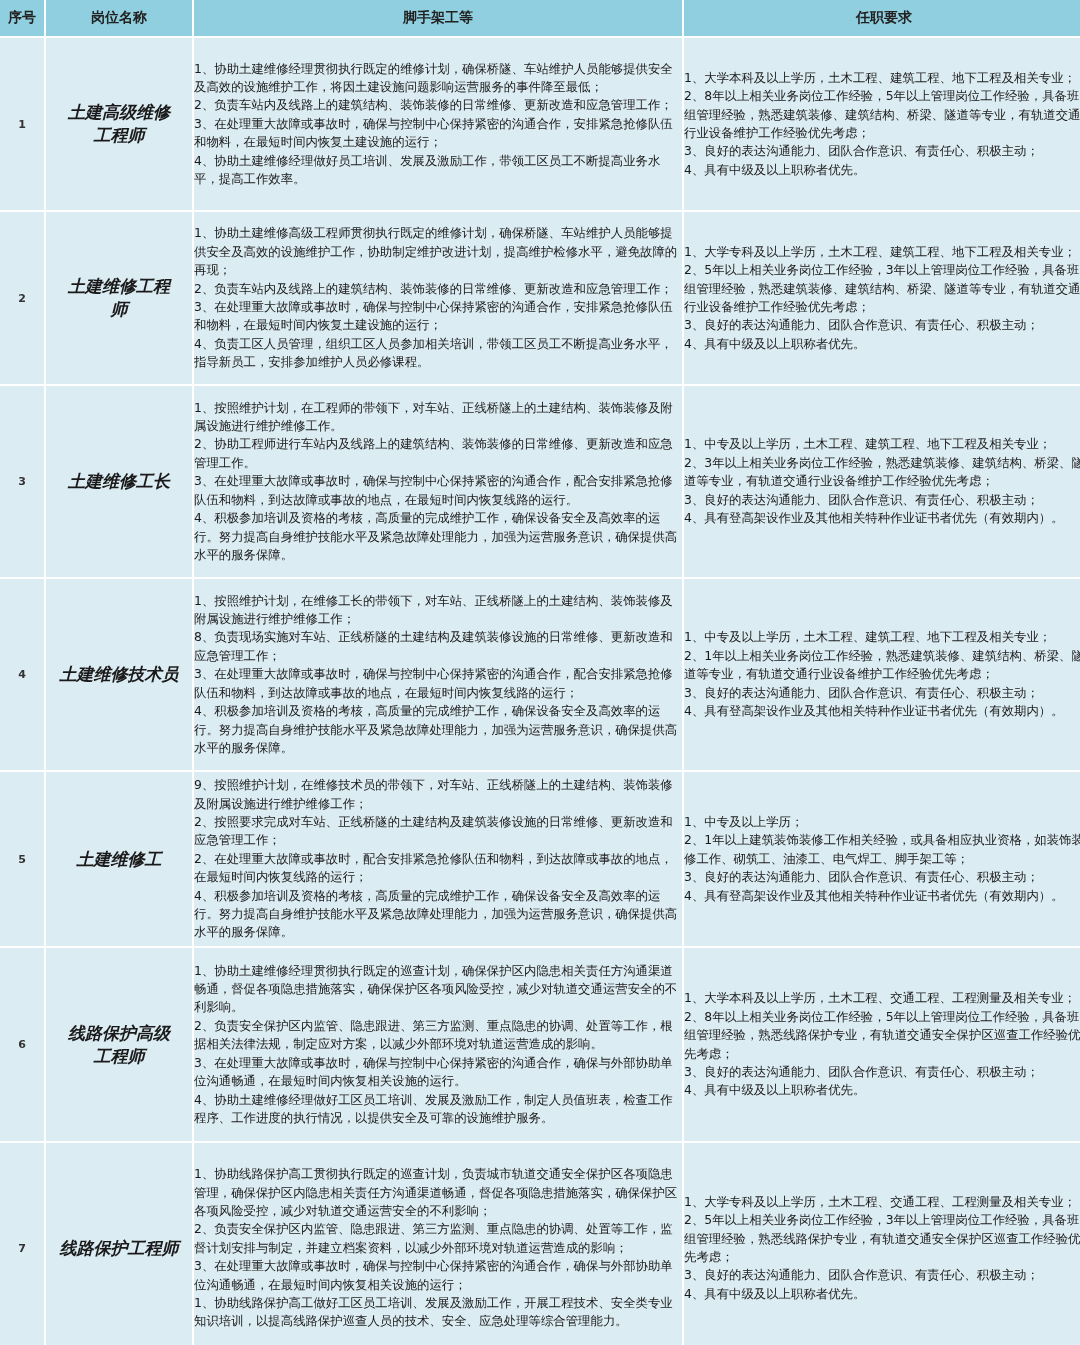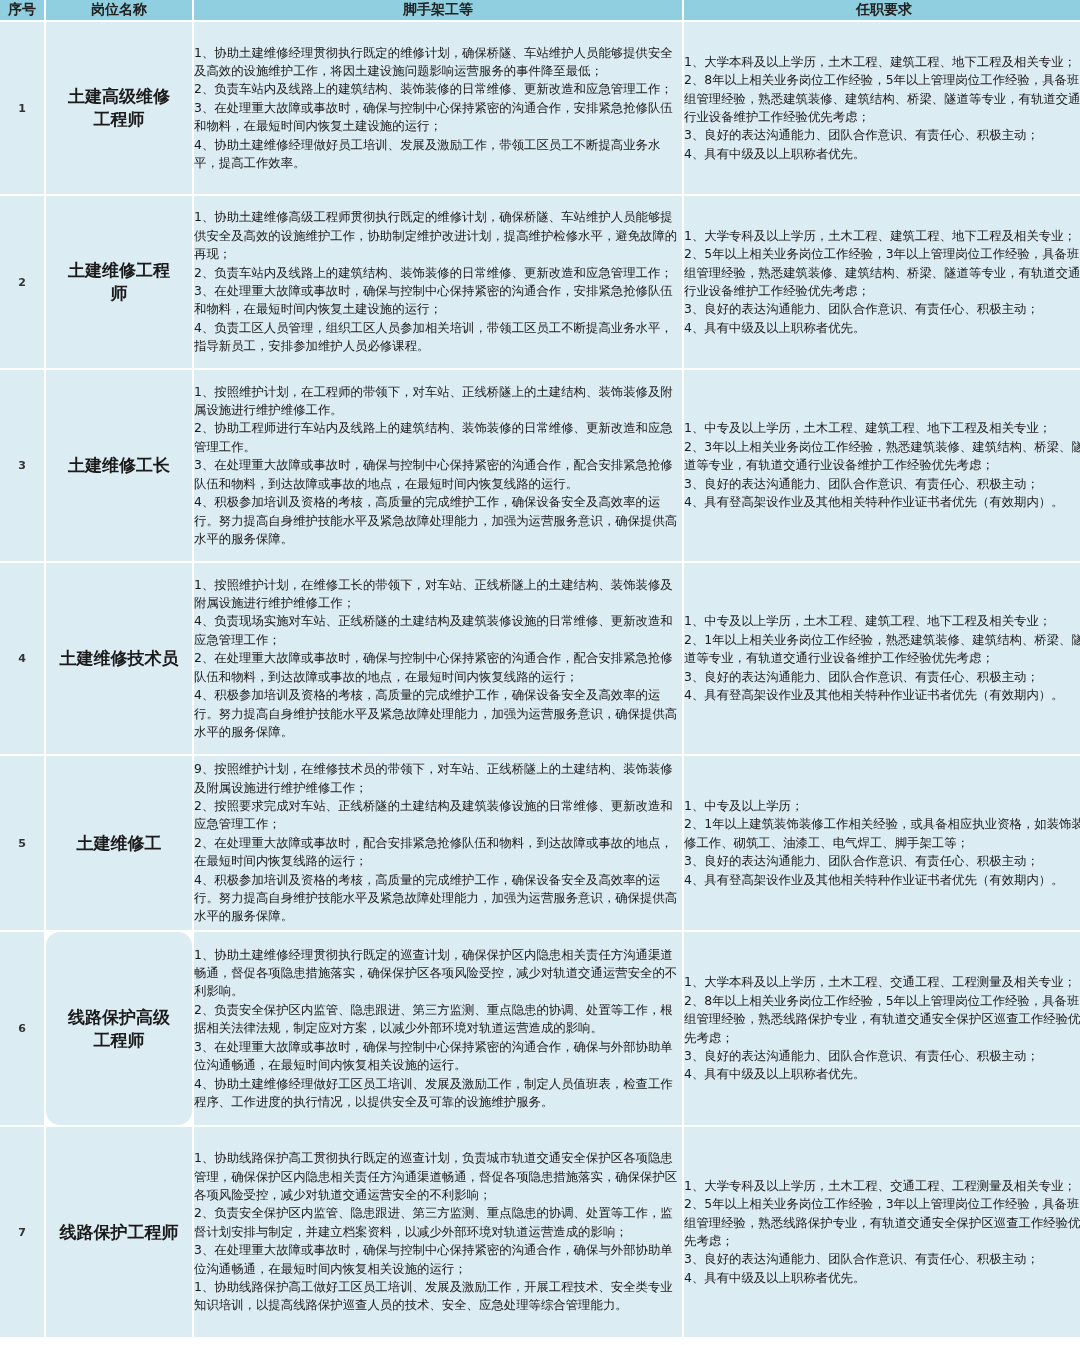--- a/index.html
+++ b/index.html
@@ -1,21 +1,21 @@
 <!DOCTYPE html>
 <html><head>
 <meta charset="utf-8">
 <style>
   html, body { margin: 0; padding: 0; background: #ffffff; }
   body { width: 1080px; height: 1345px; overflow: hidden; font-family: "DejaVu Sans", "Liberation Sans", sans-serif; color: #1f1f1f; }
   table.jobs { border-collapse: separate; border-spacing: 2px; width: 1084px; margin-left: -2px; margin-top: -2px; table-layout: fixed; background: #ffffff; }
-  table.jobs th { background: #8fcfdf; height: 20px; font-size: 14px; font-weight: bold; color: #222; text-align: center; padding: 0; margin-top: 44px; }
+  table.jobs th { background: #8fcfdf; height: 36px; font-size: 14px; font-weight: bold; color: #222; text-align: center; padding: 0; margin-top: 44px; }
   table.jobs td { background: #dcecf3; vertical-align: middle; padding: 0; }
   td.idx { text-align: center; font-size: 11px; font-weight: bold; color: #333; }
-  td.name { text-align: center; font-size: 17px; font-weight: bold; color: #1a1a1a; line-height: 23px; padding: 0 8px; }
+  td.name { text-align: center; font-size: 17px; font-weight: bold; color: #1a1a1a; line-height: 23px; padding: 0 8px; font-style: italic; }
   td.text { vertical-align: top; font-size: 12.4px; line-height: 18.4px; padding: 2px 4px 4px 4px; color: #1a1a1a; }
   .line { display: block; }
   col.c1 { width: 44px; }
   col.c2 { width: 146px; }
   col.c3 { width: 488px; }
   col.c4 { width: 400px; }
 </style>
 </head>
 <body>
 
@@ -81,22 +81,22 @@
           <span class="line">2、3年以上相关业务岗位工作经验，熟悉建筑装修、建筑结构、桥梁、隧道等专业，有轨道交通行业设备维护工作经验优先考虑；</span>
           <span class="line">3、良好的表达沟通能力、团队合作意识、有责任心、积极主动；</span>
           <span class="line">4、具有登高架设作业及其他相关特种作业证书者优先（有效期内）。</span>
         </td>
   </tr>
       <tr style="height: 191px;">
     <td class="idx">4</td>
     <td class="name">土建维修技术员</td>
     <td class="text">
           <span class="line">1、按照维护计划，在维修工长的带领下，对车站、正线桥隧上的土建结构、装饰装修及附属设施进行维护维修工作；</span>
-          <span class="line">4、负责现场实施对车站、正线桥隧的土建结构及建筑装修设施的日常维修、更新改造和应急管理工作；</span>
-          <span class="line">2、在处理重大故障或事故时，确保与控制中心保持紧密的沟通合作，配合安排紧急抢修队伍和物料，到达故障或事故的地点，在最短时间内恢复线路的运行；</span>
+          <span class="line">8、负责现场实施对车站、正线桥隧的土建结构及建筑装修设施的日常维修、更新改造和应急管理工作；</span>
+          <span class="line">3、在处理重大故障或事故时，确保与控制中心保持紧密的沟通合作，配合安排紧急抢修队伍和物料，到达故障或事故的地点，在最短时间内恢复线路的运行；</span>
           <span class="line">4、积极参加培训及资格的考核，高质量的完成维护工作，确保设备安全及高效率的运行。努力提高自身维护技能水平及紧急故障处理能力，加强为运营服务意识，确保提供高水平的服务保障。</span>
         </td>
     <td class="text">
           <span class="line">1、中专及以上学历，土木工程、建筑工程、地下工程及相关专业；</span>
           <span class="line">2、1年以上相关业务岗位工作经验，熟悉建筑装修、建筑结构、桥梁、隧道等专业，有轨道交通行业设备维护工作经验优先考虑；</span>
           <span class="line">3、良好的表达沟通能力、团队合作意识、有责任心、积极主动；</span>
           <span class="line">4、具有登高架设作业及其他相关特种作业证书者优先（有效期内）。</span>
         </td>
   </tr>
       <tr style="height: 174px;">
@@ -110,21 +110,21 @@
         </td>
     <td class="text">
           <span class="line">1、中专及以上学历；</span>
           <span class="line">2、1年以上建筑装饰装修工作相关经验，或具备相应执业资格，如装饰装修工作、砌筑工、油漆工、电气焊工、脚手架工等；</span>
           <span class="line">3、良好的表达沟通能力、团队合作意识、有责任心、积极主动；</span>
           <span class="line">4、具有登高架设作业及其他相关特种作业证书者优先（有效期内）。</span>
         </td>
   </tr>
       <tr style="height: 193px;">
     <td class="idx">6</td>
-    <td class="name" style="padding: 4px 22px; border-radius: 14px;">线路保护高级工程师</td>
+    <td class="name" style="padding: 4px 22px;">线路保护高级工程师</td>
     <td class="text">
           <span class="line">1、协助土建维修经理贯彻执行既定的巡查计划，确保保护区内隐患相关责任方沟通渠道畅通，督促各项隐患措施落实，确保保护区各项风险受控，减少对轨道交通运营安全的不利影响。</span>
           <span class="line">2、负责安全保护区内监管、隐患跟进、第三方监测、重点隐患的协调、处置等工作，根据相关法律法规，制定应对方案，以减少外部环境对轨道运营造成的影响。</span>
           <span class="line">3、在处理重大故障或事故时，确保与控制中心保持紧密的沟通合作，确保与外部协助单位沟通畅通，在最短时间内恢复相关设施的运行。</span>
           <span class="line">4、协助土建维修经理做好工区员工培训、发展及激励工作，制定人员值班表，检查工作程序、工作进度的执行情况，以提供安全及可靠的设施维护服务。</span>
         </td>
     <td class="text">
           <span class="line">1、大学本科及以上学历，土木工程、交通工程、工程测量及相关专业；</span>
           <span class="line">2、8年以上相关业务岗位工作经验，5年以上管理岗位工作经验，具备班组管理经验，熟悉线路保护专业，有轨道交通安全保护区巡查工作经验优先考虑；</span>
           <span class="line">3、良好的表达沟通能力、团队合作意识、有责任心、积极主动；</span>

